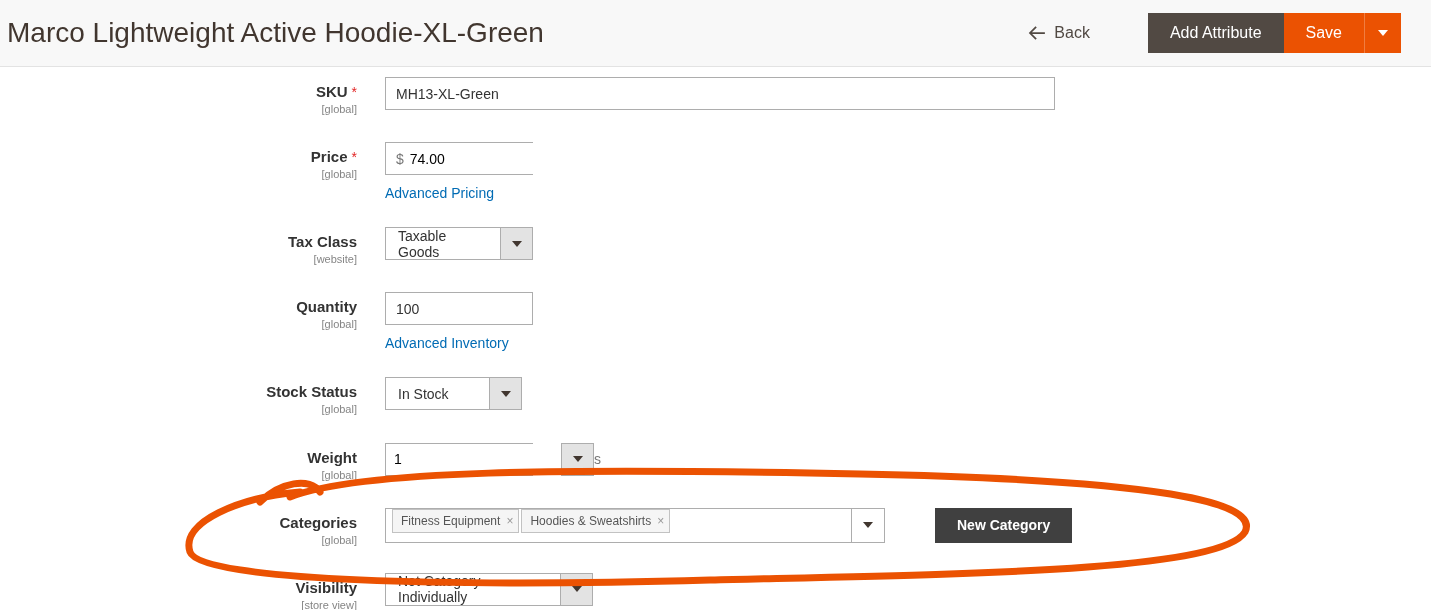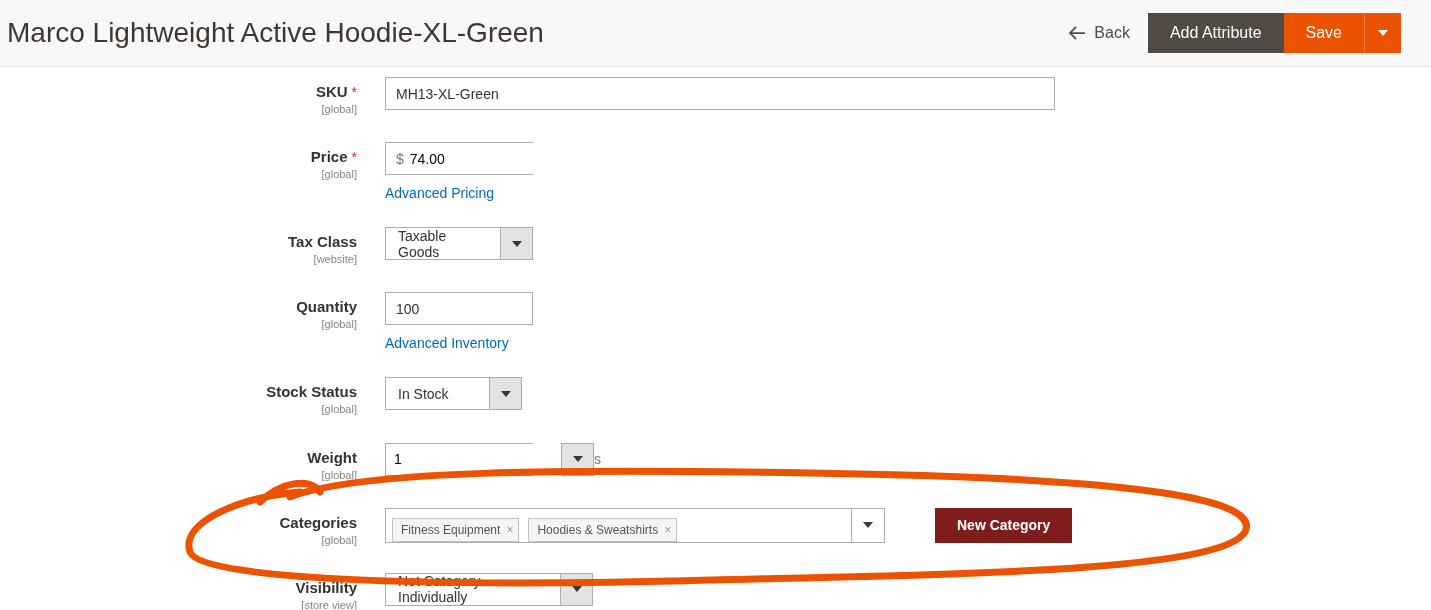--- a/index.html
+++ b/index.html
@@ -43,20 +43,21 @@
   .btn {
     border: none;
     padding: 11px 22px;
     font-size: 16px;
     cursor: pointer;
     font-family: inherit;
   }
   .btn-dark {
     background: #514943;
     color: #fff;
+    margin-left: 40px;
   }
   .btn-primary {
     background: #eb5202;
     color: #fff;
     display: flex;
   }
   .btn-primary .main {
     padding: 11px 22px;
   }
   .btn-primary .split {
@@ -181,22 +182,22 @@
   .row-inline { display: flex; gap: 28px; align-items: flex-start; }
   .multiselect {
     display: flex;
     border: 1px solid #adadad;
     height: 35px;
     width: 500px;
   }
   .multiselect .chips {
     flex: 1;
     display: flex;
-    align-items: flex-end;
-    gap: 9px;
+    align-items: flex-start;
+    gap: 2px;
     padding: 0 6px;
   }
   .chip {
     background: #f5f5f5;
     border: 1px solid #c2c2c2;
     height: 24px;
     display: flex;
     align-items: center;
     padding: 0 5px 0 8px;
     font-size: 12px;
@@ -206,21 +207,21 @@
   .chip .x { color: #999; cursor: pointer; }
   .multiselect .ms-caret {
     width: 33px;
     border-left: 1px solid #adadad;
     background: #fff;
     display: flex;
     align-items: center;
     justify-content: center;
   }
   .new-cat {
-    background: #7f1d1d;
+    background: #404040;
     color: #fff;
     padding: 0 22px;
     height: 35px;
     border: none;
     font-size: 14px;
     cursor: pointer;
     margin-left: 22px;
     font-weight: 600;
   }
   .annotation {

